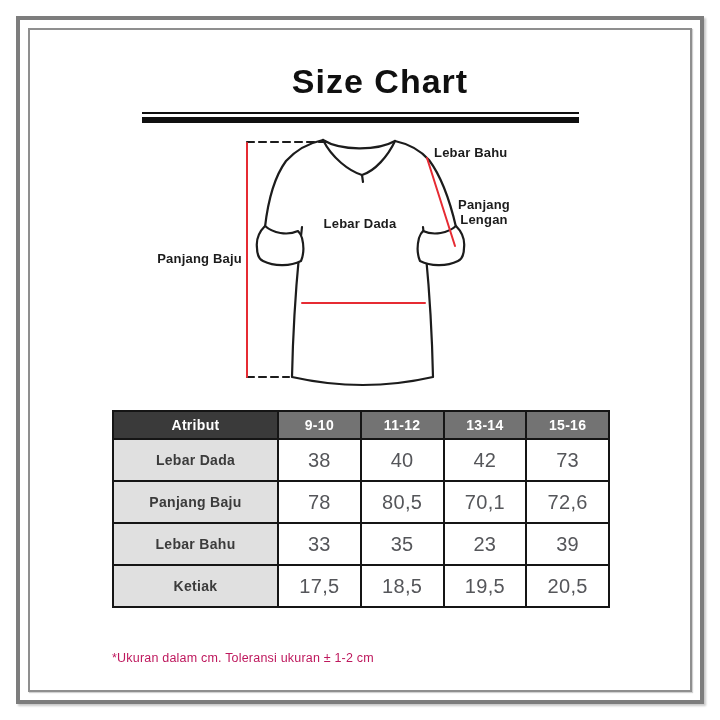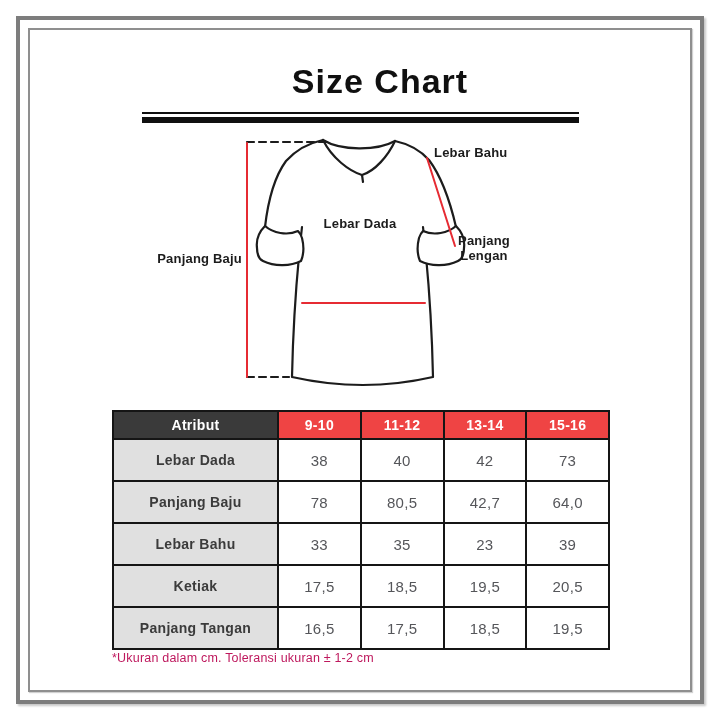--- a/index.html
+++ b/index.html
@@ -37,39 +37,39 @@
   
   .diagram-svg { position: absolute; left: 160px; top: 130px; }
   .diag-label {
     position: absolute;
     font-size: 13px; font-weight: bold; color: #1c1c1c;
     letter-spacing: 0.2px; white-space: nowrap;
   }
   .lbl-panjang-baju { left: 148px; top: 251px; width: 94px; text-align: right; }
   .lbl-lebar-dada   { left: 360px; top: 216px; transform: translateX(-50%); }
   .lbl-lebar-bahu   { left: 434px; top: 145px; }
-  .lbl-panjang-lengan { left: 484px; top: 197px; transform: translateX(-50%); text-align: center; line-height: 15px; margin-top: 36px; }
+  .lbl-panjang-lengan { left: 484px; top: 197px; transform: translateX(-50%); text-align: center; line-height: 15px; }
   .lbl-panjang-lengan span { display: block; }
 
   
   table.size-table {
     position: absolute; left: 112px; top: 410px;
     width: 496px;
     border-collapse: collapse; table-layout: fixed;
   }
   .size-table th, .size-table td {
     border: 2px solid #151515;
     text-align: center; vertical-align: middle;
     padding: 0; letter-spacing: 0.3px;
   }
   .size-table thead th { height: 26px; color: #ffffff; font-size: 14px; font-weight: bold; }
   .size-table thead th.attr-h { background: #3a3a3a; }
-  .size-table thead th.size-h { background: #ef4444; }
+  .size-table thead th.size-h { background: #737373; }
   .size-table tbody th { background: #e0e0e0; color: #3b3b3b; font-size: 14px; font-weight: bold; height: 40px; }
-  .size-table tbody td { background: #ffffff; color: #55565a; font-size: 15px; font-weight: normal; }
+  .size-table tbody td { background: #ffffff; color: #55565a; font-size: 20px; font-weight: normal; }
 
   .footnote {
     position: absolute; left: 112px; top: 651px;
     font-size: 12.5px; color: #be185d; letter-spacing: 0.2px;
   }
 </style>
 </head>
 <body>
 
 <div class="page">
@@ -138,42 +138,35 @@
         <th>Lebar Dada</th>
         <td>38</td>
         <td>40</td>
         <td>42</td>
         <td>73</td>
       </tr>
       <tr>
         <th>Panjang Baju</th>
         <td>78</td>
         <td>80,5</td>
-        <td>42,7</td>
-        <td>64,0</td>
+        <td>70,1</td>
+        <td>72,6</td>
       </tr>
       <tr>
         <th>Lebar Bahu</th>
         <td>33</td>
         <td>35</td>
         <td>23</td>
         <td>39</td>
       </tr>
       <tr>
         <th>Ketiak</th>
         <td>17,5</td>
         <td>18,5</td>
         <td>19,5</td>
         <td>20,5</td>
       </tr>
-      <tr>
-        <th>Panjang Tangan</th>
-        <td>16,5</td>
-        <td>17,5</td>
-        <td>18,5</td>
-        <td>19,5</td>
-      </tr>
     </tbody>
   </table>
 
   <div class="footnote">*Ukuran dalam cm. Toleransi ukuran ± 1-2 cm</div>
 
 </div>
 
 </body></html>

